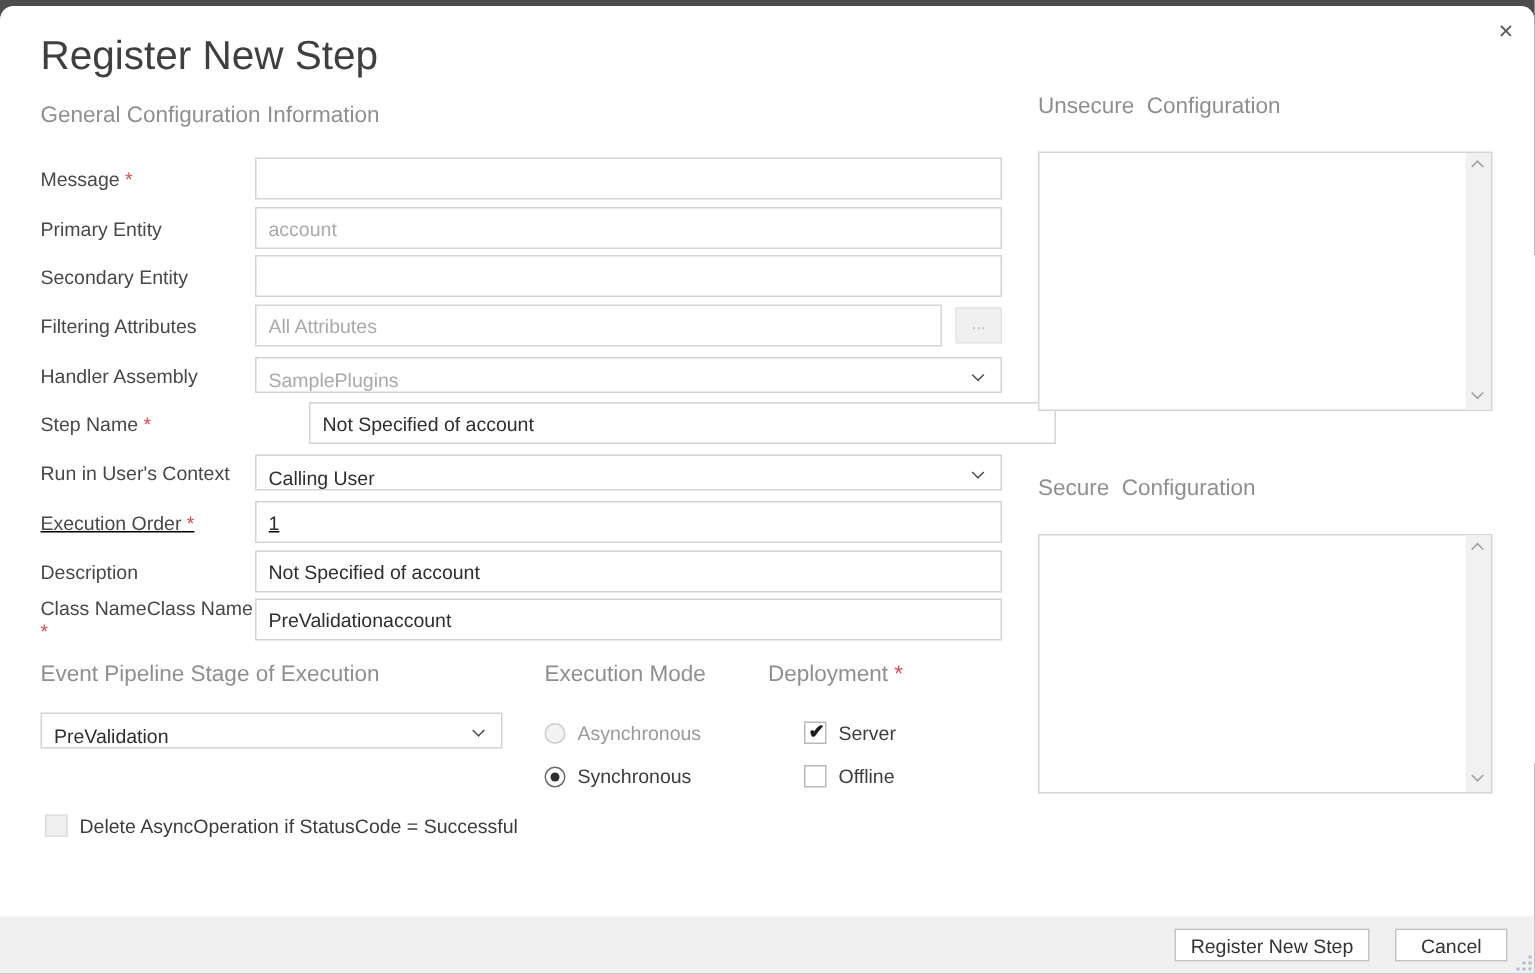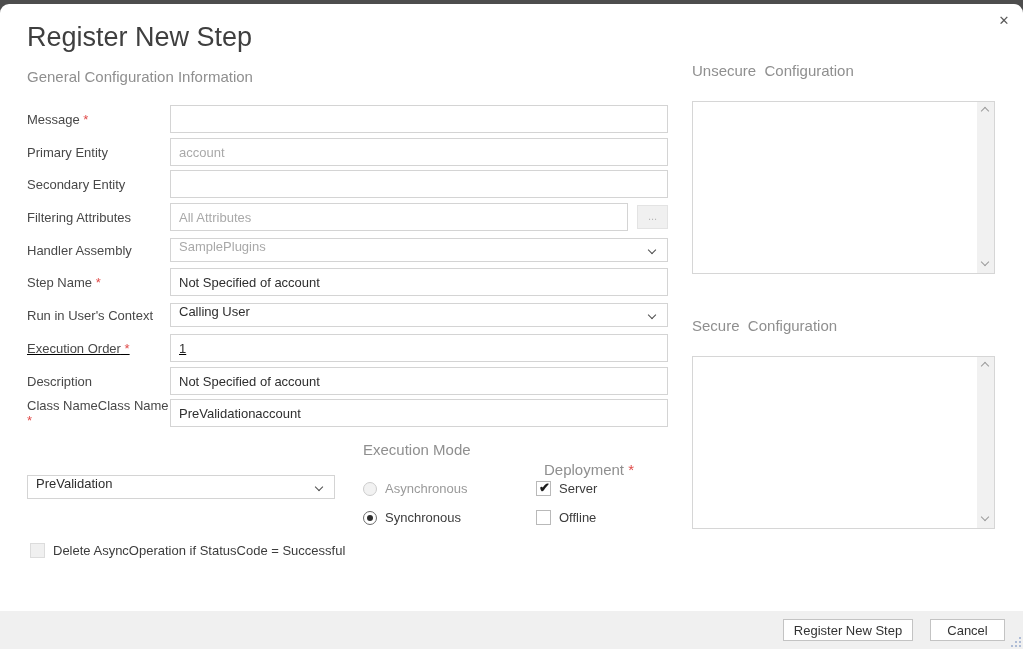--- a/index.html
+++ b/index.html
@@ -24,32 +24,32 @@
   .row { position:absolute; left:27px; display:flex; align-items:center; height:24px; }
   .row .lbl { width:143px; font-size:13px; color:#484848; flex:none; }
   .star { color:#e04a48; }
   .tb { height:28px; border:1px solid #d4d4d4; background:#fff; font-family:"Liberation Sans",sans-serif;
         font-size:13px; color:#2e2e2e; padding:0 8px; outline:none; }
   .tb::placeholder { color:#a9a9a9; opacity:1; }
   .tb.wide { width:498px; }
   .tb.short { width:458px; }
 
   .combo { position:relative; height:24px; border:1px solid #d4d4d4; background:#fff; cursor:pointer;
-           display:flex; align-items:flex-start; padding:0 26px 0 8px; font-size:13px; color:#2e2e2e; }
+           display:flex; align-items:flex-end; padding:0 26px 0 8px; font-size:13px; color:#2e2e2e; }
   .combo.wide { width:498px; }
   .combo .val.muted { color:#a9a9a9; }
   .chev { position:absolute; right:12px; top:8px; width:6px; height:6px;
           border-right:1.4px solid #4d4d4d; border-bottom:1.4px solid #4d4d4d; transform:rotate(45deg); }
 
   .dots-btn { width:31px; height:24px; margin-left:9px; background:#f0f0f0; border:1px solid #e3e3e3;
               color:#b8b8b8; font-size:11px; line-height:20px; text-align:center; cursor:pointer; }
 
   .pipe-h { left:27px; top:437px; }
   .exec-h { left:363px; top:437px; }
-  .dep-h  { left:544px; top:437px;margin-top:20px; }
+  .dep-h  { left:512px; top:437px; }
   .pipe-combo { position:absolute; left:27px; top:471px; width:308px; }
 
   .opt-row { position:absolute; display:flex; align-items:center; font-size:13px; cursor:pointer; }
   .radio { width:14px; height:14px; border-radius:50%; border:1px solid #b9b9b9; background:#fff;
            margin-right:8px; position:relative; flex:none; }
   .radio.disabled { background:#f2f2f2; border-color:#cccccc; }
   .radio.selected { border-color:#6a6a6a; }
   .radio.selected::after { content:""; position:absolute; left:3px; top:3px; width:6px; height:6px;
            border-radius:50%; background:#2e2e2e; }
   .cb { width:15px; height:15px; border:1px solid #b9b9b9; background:#fff; margin-right:8px;
@@ -115,21 +115,21 @@
     </div>
 
     <div class="row" style="top:234px;">
       <span class="lbl"><span>Handler Assembly</span><span class="star"></span></span>
       <div class="combo wide">
         <span class="val muted">SamplePlugins</span>
         <span class="chev"></span>
       </div>
     </div>
 
-    <div class="row" style="top:266px;">
+    <div class="row" style="top:266px;gap:36px;">
       <span class="lbl"><span>Step Name</span><span class="star"> *</span></span>
       <input class="tb wide" value="Not Specified of account" style="">
     </div>
 
     <div class="row" style="top:299px;">
       <span class="lbl"><span>Run in User's Context</span><span class="star"></span></span>
       <div class="combo wide">
         <span class="val">Calling User</span>
         <span class="chev"></span>
       </div>
@@ -143,20 +143,21 @@
     <div class="row" style="top:365px;justify-content:flex-end;">
       <span class="lbl"><span>Description</span><span class="star"></span></span>
       <input class="tb wide" value="Not Specified of account" style="">
     </div>
 
     <div class="row" style="top:397px;">
       <span class="lbl"><span>Class NameClass Name</span><span class="star"> *</span></span>
       <input class="tb wide" value="PreValidationaccount" style="">
     </div>
 
+    <div class="section-h pipe-h">Event Pipeline Stage of Execution</div>
     <div class="combo pipe-combo">
       <span class="val">PreValidation</span>
       <span class="chev"></span>
     </div>
 
     <div class="section-h exec-h">Execution Mode</div>
     <div class="opt-row" style="left:363px; top:477px;">
       <span class="radio disabled"></span>
       <span class="opt-lbl muted">Asynchronous</span>
     </div>

